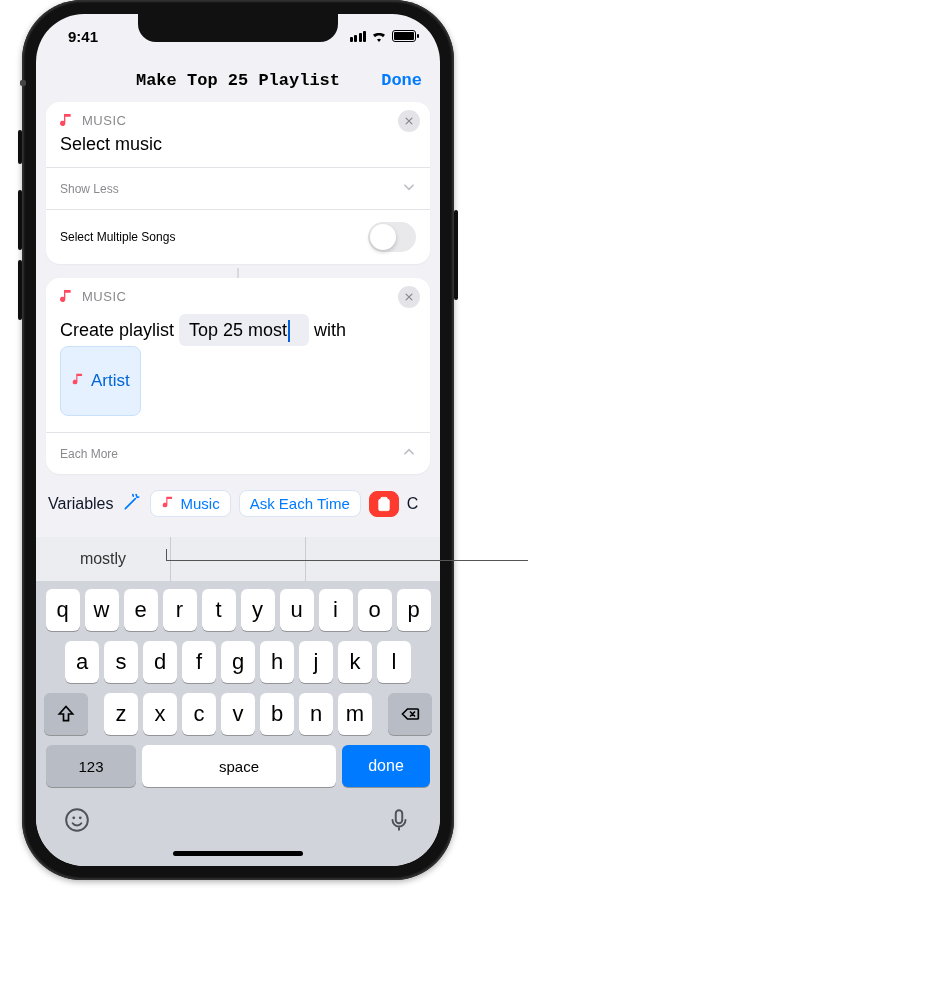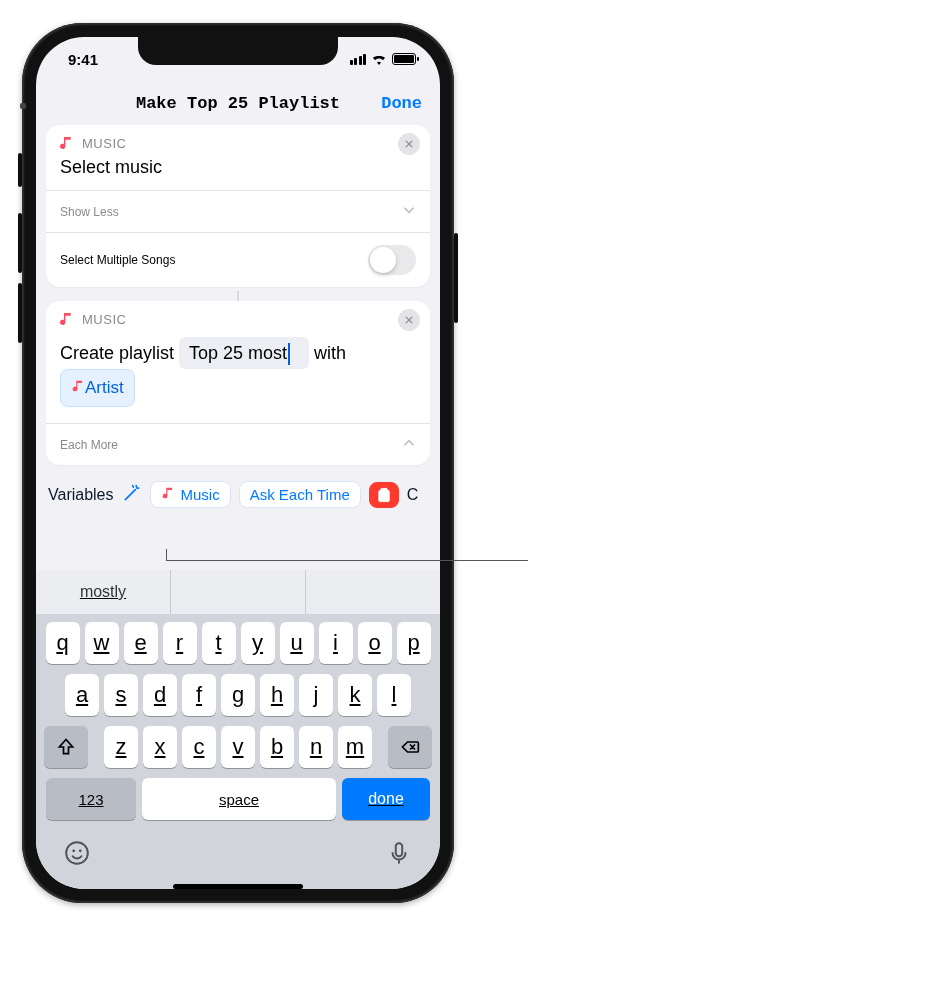--- a/index.html
+++ b/index.html
@@ -7,21 +7,21 @@
     font-family: -apple-system, "Helvetica Neue", Helvetica, Arial, sans-serif;
     background: #fff;
     width: 936px;
     height: 984px;
     position: relative;
   }
   
   .device {
     position: absolute;
     left: 22px;
-    top: 23px;
+    top: 0;
     width: 432px;
     height: 880px;
     background: #111;
     border-radius: 60px;
     padding: 14px;
     box-shadow: inset 0 0 2px 2px #333, 0 2px 6px rgba(0,0,0,0.3);
   }
   .device::before { 
     content:"";
     position:absolute; top:80px; left:-2px; width:6px; height:6px; background:#444; border-radius:2px;
@@ -137,23 +137,23 @@
   .text-field {
     display:inline-block; background:#eceef3;
     border-radius:6px; padding:0 8px 0 10px; position:relative;
     min-width:130px;
   }
   .text-field .cursor {
     display:inline-block; width:2px; height:22px; background:#0060df;
     vertical-align:middle; margin-left:1px;
   }
   .token {
-    display:inline-flex; align-items:center; 
+    display:inline-flex; align-items:center; gap:6px;
     background:#e5f1ff; border:1px solid #c9e0fb;
-    border-radius:8px; padding:2px 10px;
+    border-radius:8px; padding:18px 10px;
     color:#0066d8; font-size:17px; font-weight:500;
   }
   .token .mini-icon svg { width:14px; height:14px; }
 
   
   .varbar {
     display:flex; align-items:center; gap:8px;
     padding:12px 10px 10px 12px;
     font-size:16px;
     background:#f2f2f6;
@@ -169,24 +169,23 @@
     font-size:15px;
   }
   .chip .mini-icon svg{width:14px;height:14px;}
   .chip.red { background:#ff3b30; color:#fff; border-color:#ff3b30; padding:4px 6px; }
   .chip.red svg { width:16px; height:16px; }
 
   
   .kb {
     position:absolute; bottom:0; left:0; right:0;
     background:#d1d4da;
-    padding-bottom:0;
+    padding-bottom:10px;
     border-bottom-left-radius:48px;
     border-bottom-right-radius:48px;
-    text-decoration:underline;
   }
   .sugbar {
     display:flex; height:44px;
     background:#ebedf0;
     font-size:16px; color:#333;
   }
   .sugbar div {
     flex:1; display:flex; align-items:center; justify-content:center;
     border-right:1px solid #c9cbd0;
   }

